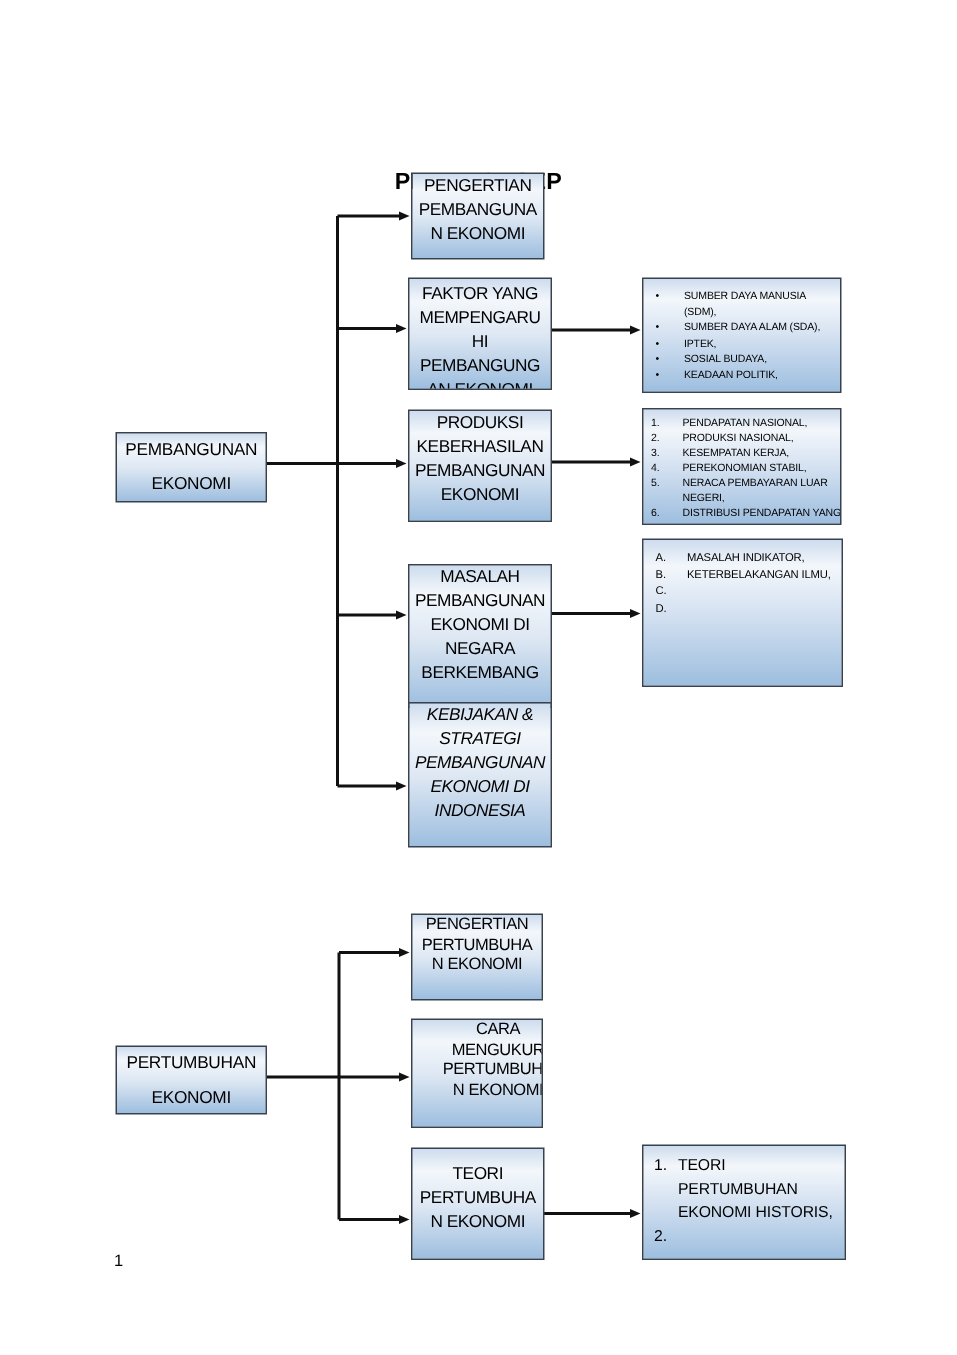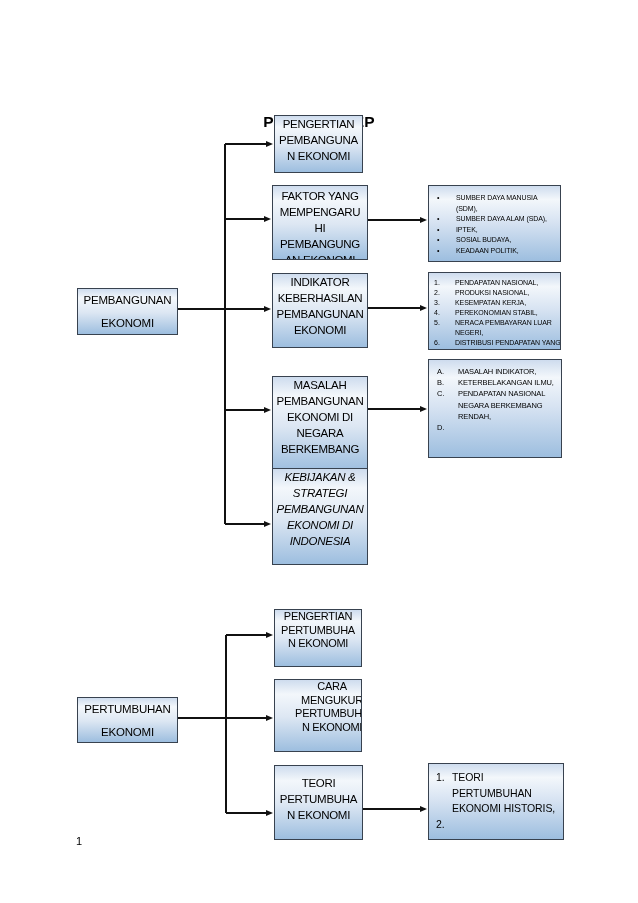--- a/index.html
+++ b/index.html
@@ -110,21 +110,21 @@
 
   <div class="box mid top-align" style="left:272px;top:185px;width:96px;height:75px;">
     <span class="label">FAKTOR YANG
 MEMPENGARU
 HI
 PEMBANGUNG
 AN EKONOMI</span>
   </div>
 
   <div class="box mid" style="left:272px;top:273px;width:96px;height:75px;">
-    <span class="label">INDIKATOR
+    <span class="label">PRODUKSI
 KEBERHASILAN
 PEMBANGUNAN
 EKONOMI</span>
   </div>
 
   <div class="box mid" style="left:272px;top:376px;width:96px;height:96px;">
     <span class="label">MASALAH
 PEMBANGUNAN
 EKONOMI DI
 NEGARA
@@ -196,23 +196,20 @@
     <div class="li">
       <span class="m">A.</span>
       <span class="t">MASALAH INDIKATOR,</span>
     </div>
     <div class="li">
       <span class="m">B.</span>
       <span class="t">KETERBELAKANGAN ILMU,</span>
     </div>
     <div class="li">
       <span class="m">C.</span>
-      <span class="t">PENDAPATAN NASIONAL
-NEGARA BERKEMBANG
-RENDAH,</span>
     </div>
     <div class="li">
       <span class="m">D.</span>
     </div>
   </div>
 
   <div class="box root-box" style="left:77px;top:697px;width:101px;height:46px;">
     <span class="label">PERTUMBUHAN
 EKONOMI</span>
   </div>

